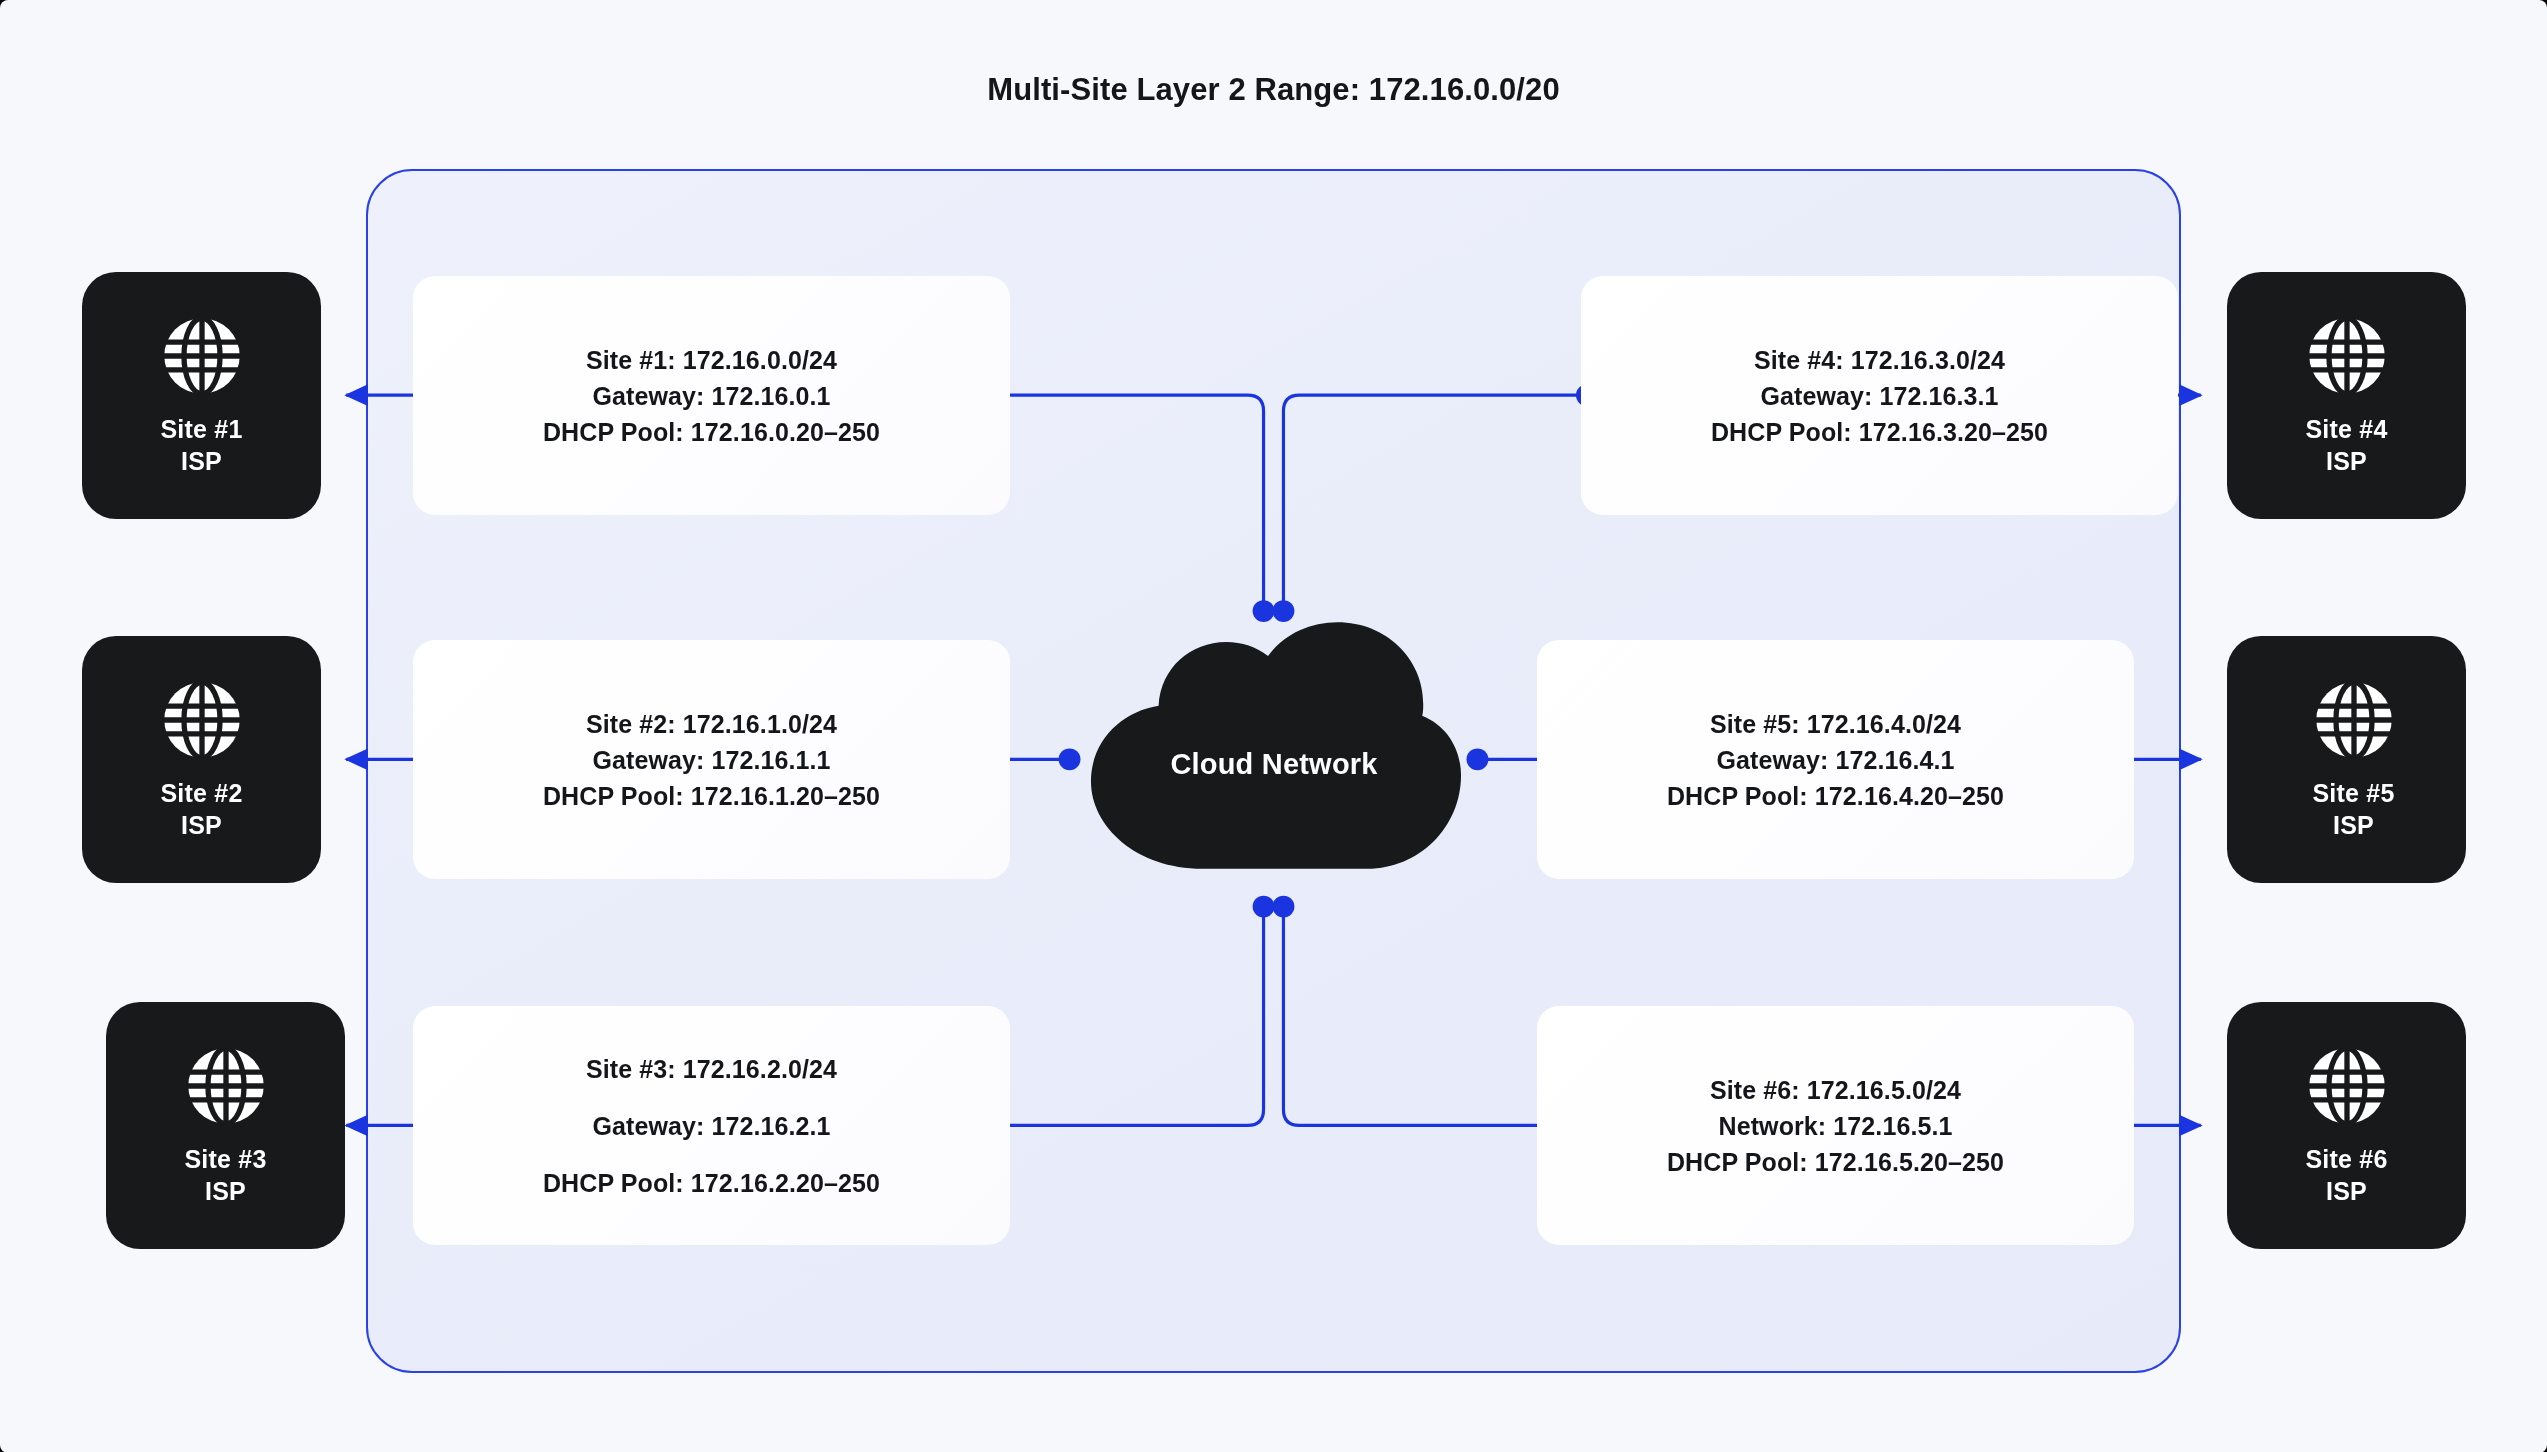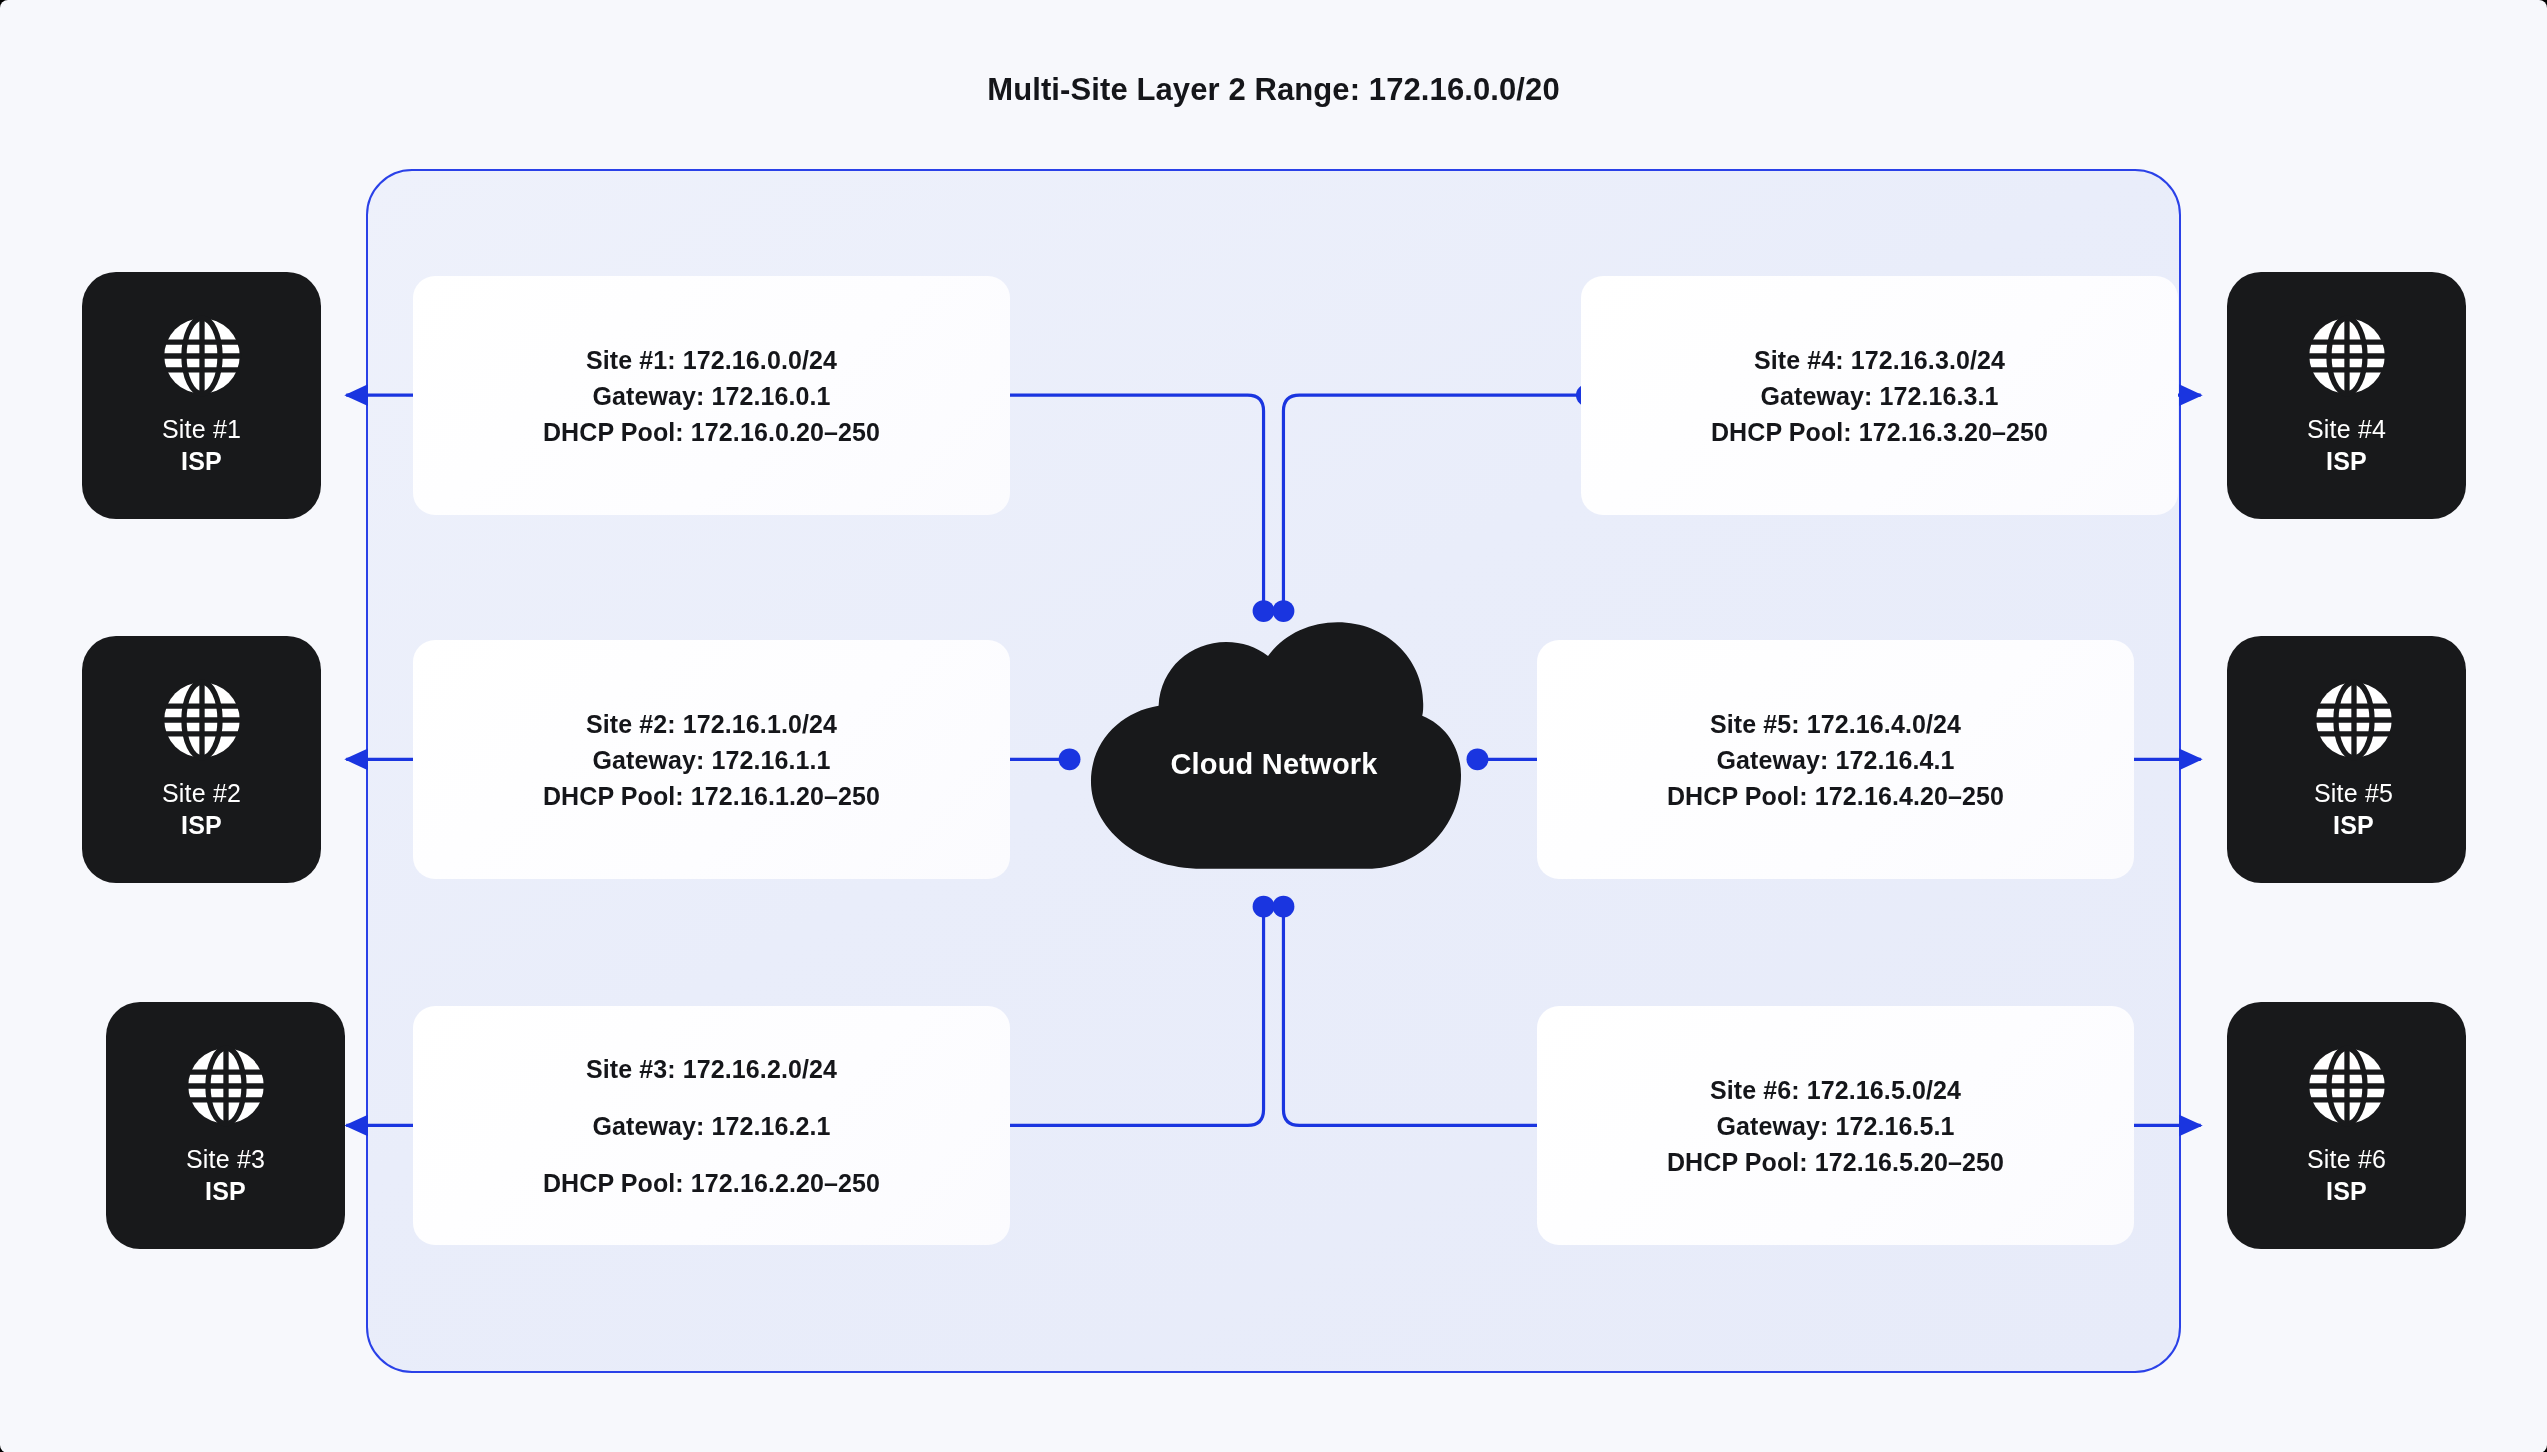--- a/index.html
+++ b/index.html
@@ -76,21 +76,21 @@
   }
   .isp-globe {
     width: 82px;
     height: 82px;
     margin-bottom: 16px;
     display: block;
   }
   .isp-label {
     color: #ffffff;
     font-size: 25px;
-    font-weight: normal;
+    font-weight: bold;
     line-height: 1.28;
     text-align: center;
     letter-spacing: 0.2px;
   }
   .isp-sub {
     color: #ffffff;
     font-size: 25px;
     font-weight: bold;
     line-height: 1.28;
     text-align: center;
@@ -356,18 +356,18 @@
   </div>
 
   <div class="site-card" style="left:1537px; top:640px;">
     <div class="site-line">Site #5: 172.16.4.0/24</div>
     <div class="site-line">Gateway: 172.16.4.1</div>
     <div class="site-line">DHCP Pool: 172.16.4.20–250</div>
   </div>
 
   <div class="site-card" style="left:1537px; top:1006px;">
     <div class="site-line">Site #6: 172.16.5.0/24</div>
-    <div class="site-line">Gateway: 172.16.5.1</div>
+    <div class="site-line">Network: 172.16.5.1</div>
     <div class="site-line">DHCP Pool: 172.16.5.20–250</div>
   </div>
 
 </div>
 
 
 </body></html>

